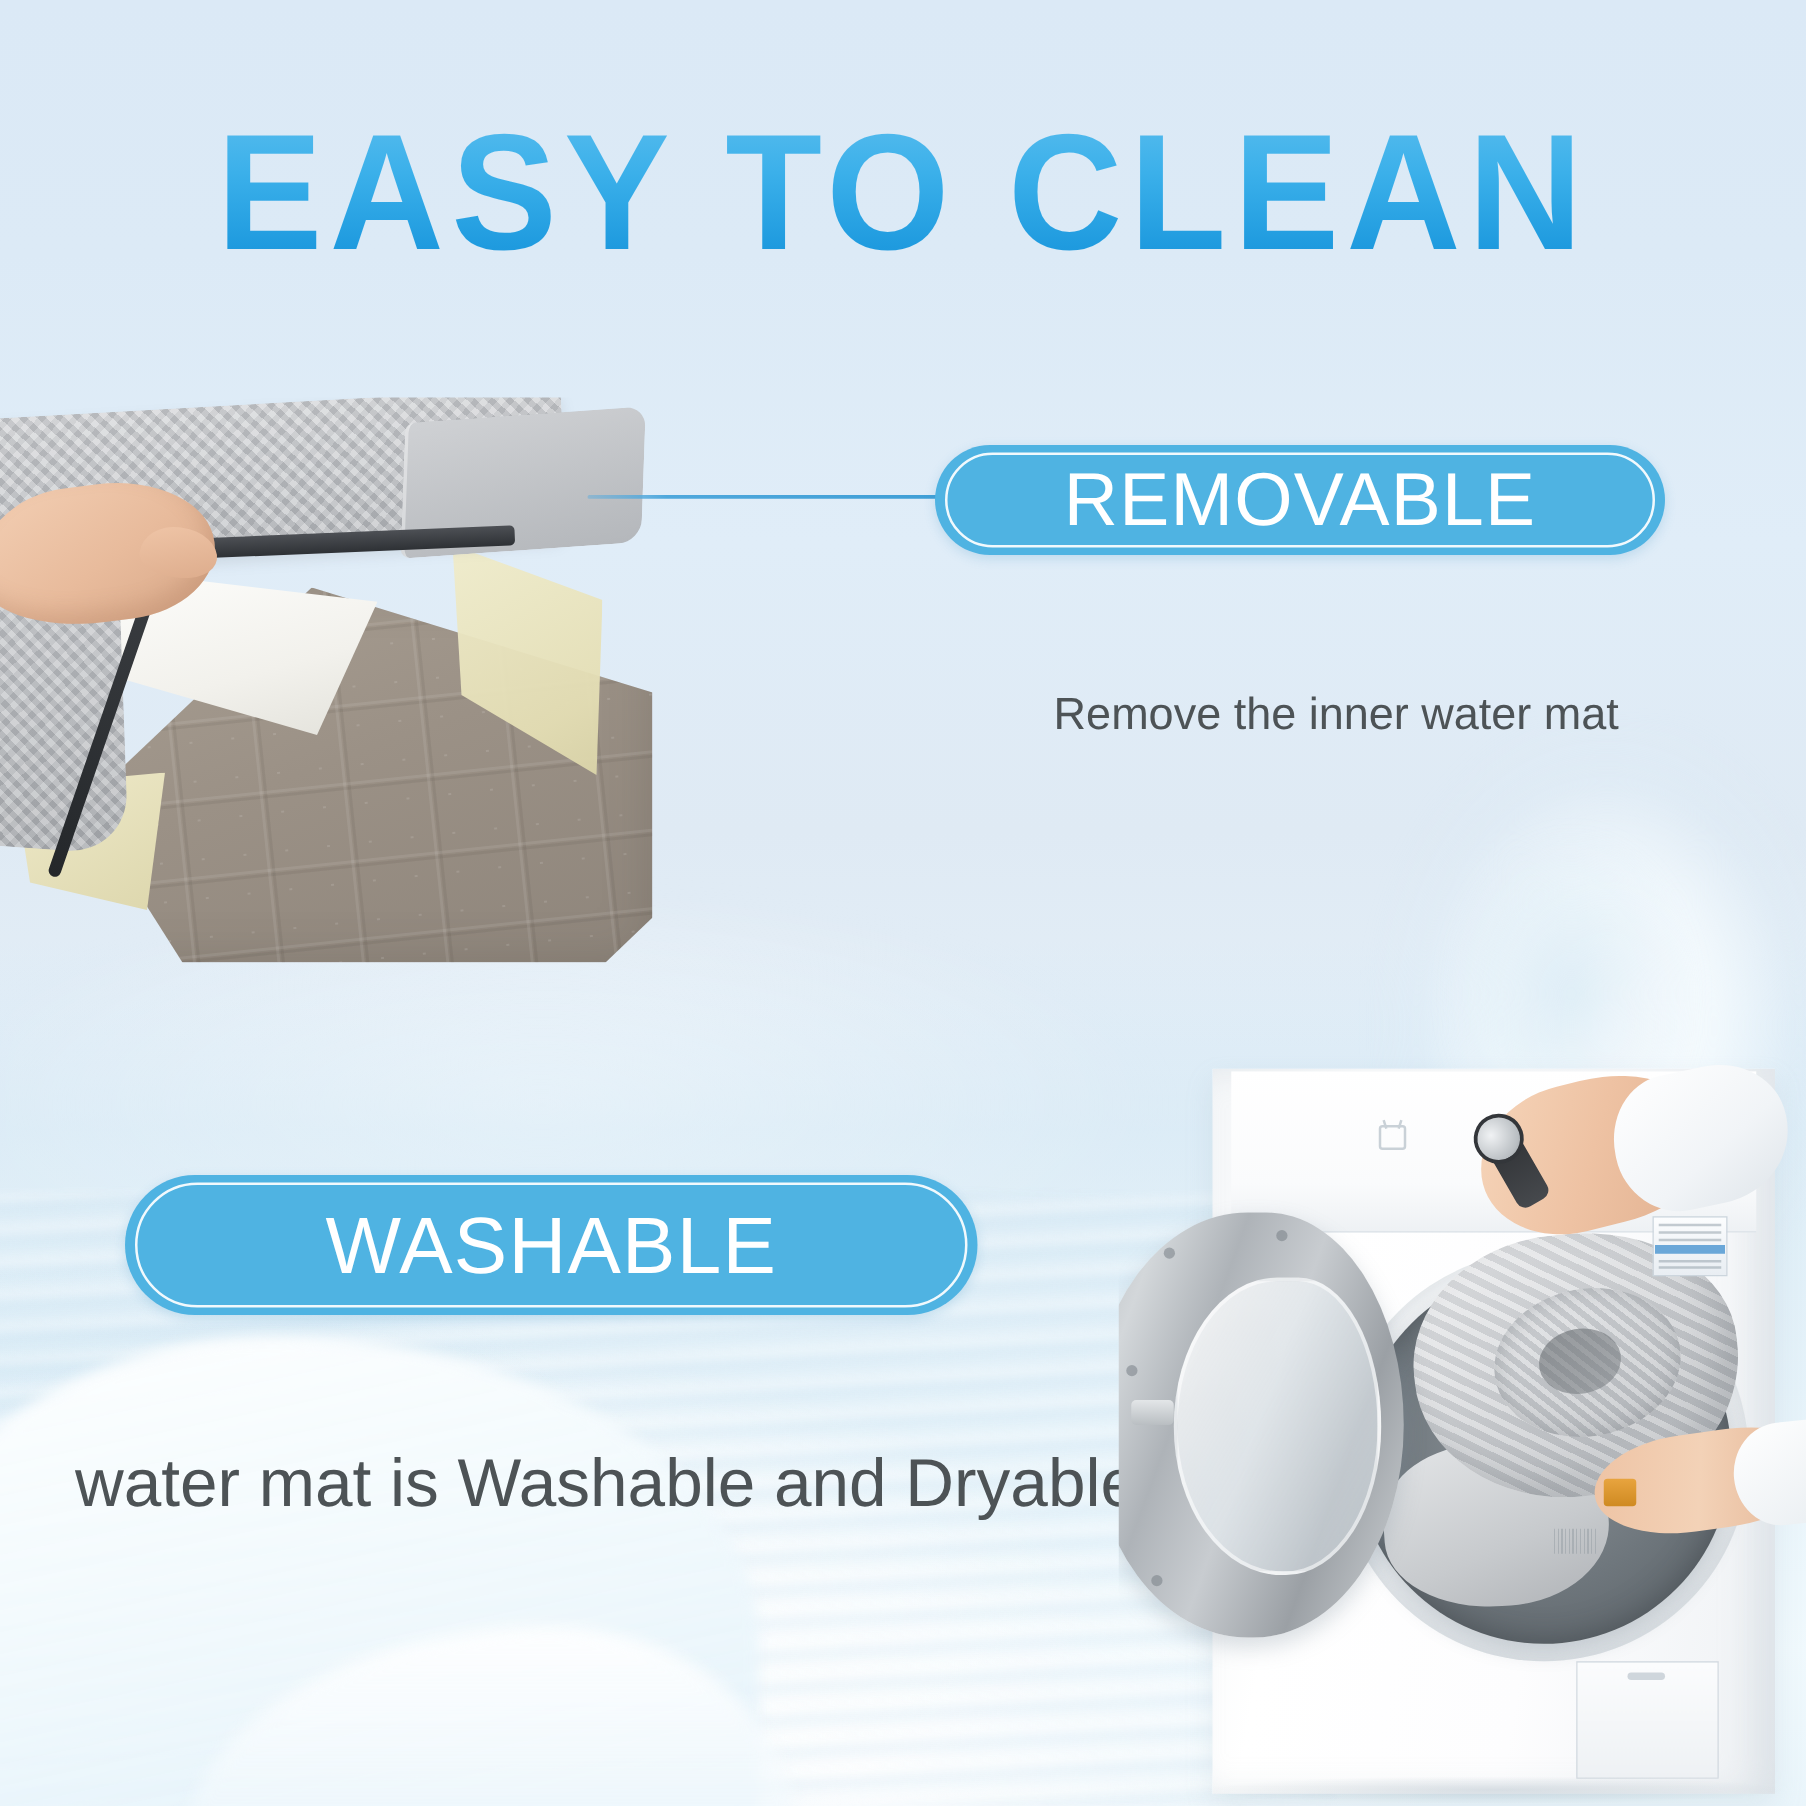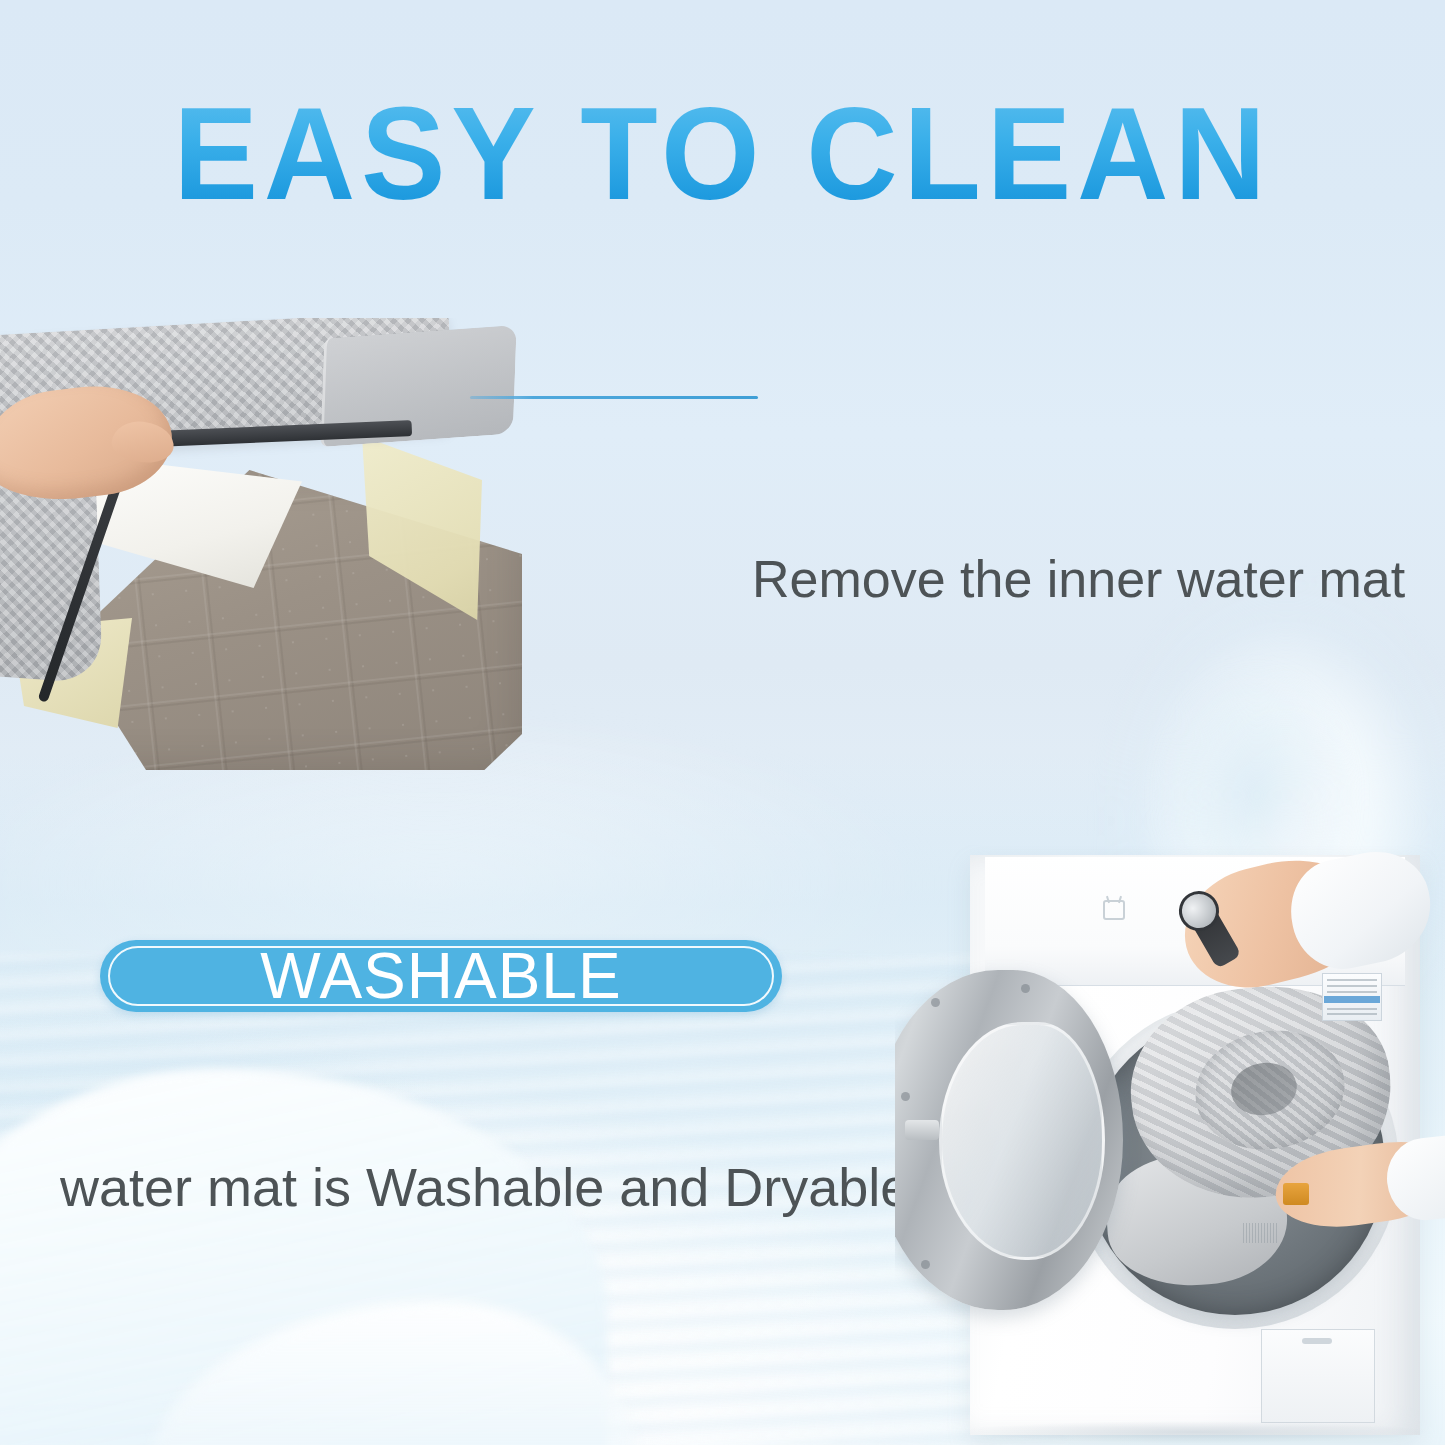--- a/index.html
+++ b/index.html
@@ -285,38 +285,38 @@
   .pill-removable {
     left: 748px;
     top: 356px;
     width: 584px;
     height: 88px;
   }
   .pill-washable {
     left: 100px;
     top: 940px;
     width: 682px;
-    height: 72px;
+    height: 112px;
   }
   .pill-washable .pill-label { font-size: 64px; }
 
   
   .caption {
     position: absolute;
     color: #4d5356;
     font-family: "Liberation Sans Narrow", "Liberation Sans", sans-serif;
     font-weight: 400;
     white-space: nowrap;
   }
   .caption-removable {
     left: 752px;
     top: 550px;
     width: 634px;
     text-align: center;
-    font-size: 52px;
+    font-size: 36px;
     line-height: 1.15;
   }
   .caption-washable {
     left: 60px;
     top: 1140px;
     width: 820px;
     text-align: center;
     font-size: 54px;
     line-height: 1.75;
   }
@@ -586,20 +586,23 @@
     <div class="mat-cover"></div>
     <div class="mat-cover-rim"></div>
     <div class="mat-cover-edge"></div>
     <div class="mat-dark-seam"></div>
     <div class="mat-hand"></div>
     <div class="mat-finger"></div>
   </div>
 
   <div class="connector"></div>
 
+  <div class="pill pill-removable">
+    <span class="pill-label">REMOVABLE</span>
+  </div>
 
   <div class="caption caption-removable">Remove the inner water mat</div>
 
   <div class="pill pill-washable">
     <span class="pill-label">WASHABLE</span>
   </div>
 
   <div class="caption caption-washable">
     <span class="cline">water mat is Washable and Dryable</span>
   </div>

